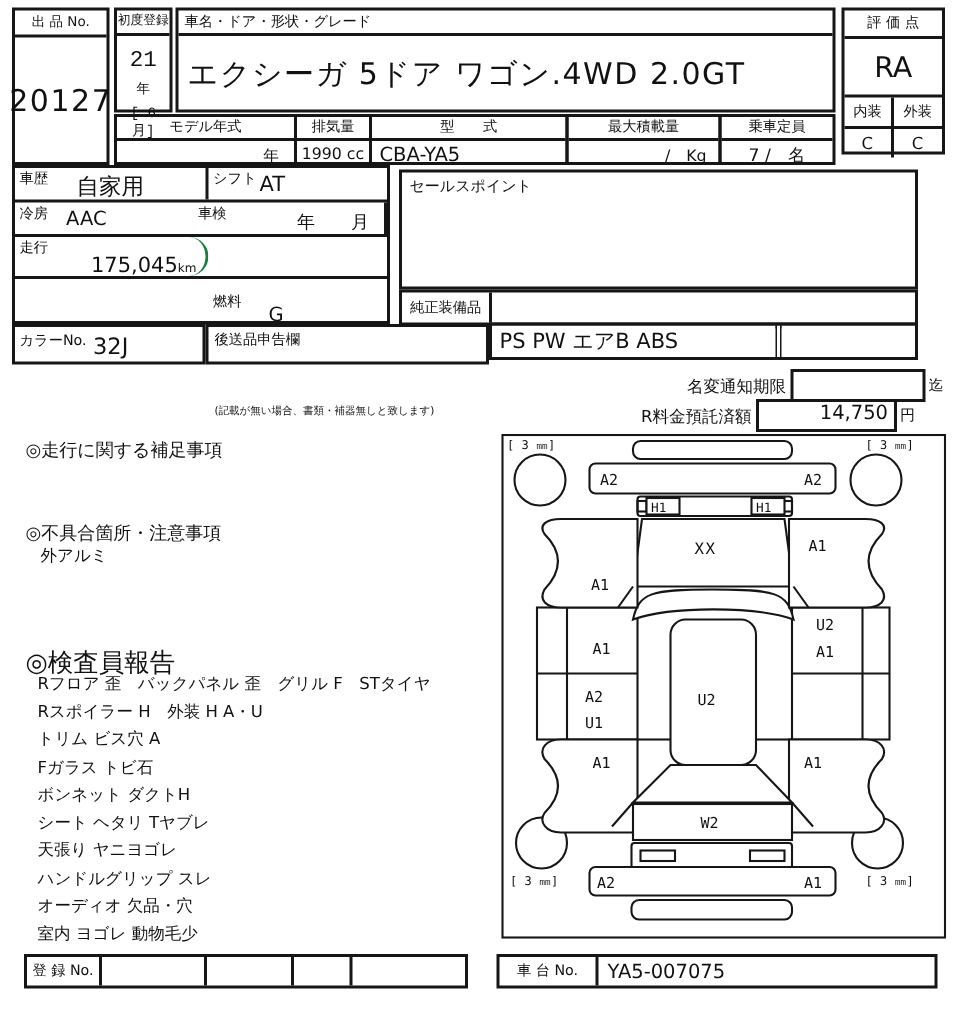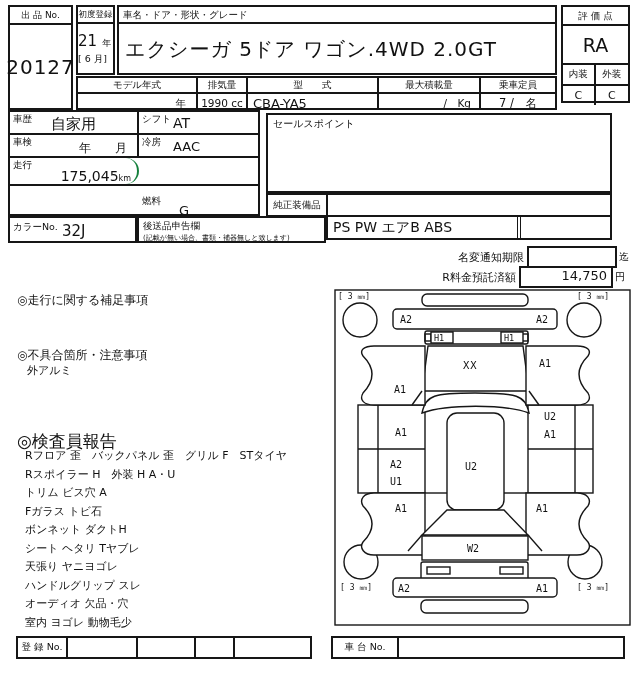--- a/index.html
+++ b/index.html
@@ -20,21 +20,21 @@
 
 <div class="sheet">
 
   <div class="abs bx" style="left:8px;top:5px;width:65px;height:105px;">
     <div style="height:16px;border-bottom:2px solid #161616;font-size:9px;text-align:center;line-height:16px;">出 品 No.</div>
     <div class="ctr" style="height:84px;font-size:20px;letter-spacing:1px;">20127</div>
   </div>
 
   <div class="abs bx" style="left:76px;top:5px;width:39px;height:70px;">
     <div style="height:15px;border-bottom:2px solid #161616;font-size:8.5px;text-align:center;line-height:15px;">初度登録</div>
-    <div style="padding-top:7px;text-align:left;">
+    <div style="padding-top:7px;text-align:center;font-family:Liberation Mono, monospace;">
       <span style="font-size:15px;">21</span>
       <span style="font-size:9px;">年</span>
       <div style="font-size:9.5px;margin-top:3px;">[ 6 月]</div>
     </div>
   </div>
 
   <div class="abs bx" style="left:117px;top:5px;width:440px;height:70px;">
     <div style="height:15px;border-bottom:2px solid #161616;font-size:9.5px;line-height:15px;padding-left:4px;">車名・ドア・形状・グレード</div>
     <div style="padding:12px 0 0 6px;font-size:20px;letter-spacing:1px;white-space:nowrap;">エクシーガ 5ドア ワゴン.4WD 2.0GT</div>
   </div>
@@ -78,27 +78,27 @@
       <div class="cell" style="width:129px;border-right:2px solid #161616;">
         <span class="corner-lbl">車歴</span>
         <div style="text-align:center;font-size:15px;padding-top:3px;">自家用</div>
       </div>
       <div class="cell" style="flex:1;">
         <span class="corner-lbl">シフト</span>
         <div style="font-size:14px;padding:3px 0 0 34px;">AT</div>
       </div>
     </div>
     <div class="row" style="height:23px;border-bottom:2px solid #161616;">
+      <div class="cell" style="flex:1;">
+        <span class="corner-lbl">冷房</span>
+        <div style="font-size:13px;padding:4px 0 0 34px;">AAC</div>
+      </div>
       <div class="cell" style="width:129px;border-right:2px solid #161616;">
         <span class="corner-lbl">車検</span>
         <div style="text-align:right;font-size:12px;padding:5px 10px 0 0;">年　　月</div>
-      </div>
-      <div class="cell" style="flex:1;">
-        <span class="corner-lbl">冷房</span>
-        <div style="font-size:13px;padding:4px 0 0 34px;">AAC</div>
       </div>
     </div>
     <div class="row" style="height:28px;border-bottom:2px solid #161616;">
       <div class="cell" style="width:129px;border-right:2px solid #15803d;border-radius:13px;">
         <span class="corner-lbl">走行</span>
         <div style="text-align:right;padding:8px 6px 0 0;">
           <span style="font-size:14px;">175,045</span><span style="font-size:8px;">km</span>
         </div>
       </div>
       <div class="cell" style="flex:1;margin-top:36px;">
@@ -107,21 +107,21 @@
       </div>
     </div>
   </div>
 
   <div class="abs bx" style="left:8px;top:216px;width:129px;height:27px;">
     <span class="corner-lbl" style="top:3px;">カラーNo.</span>
     <span style="position:absolute;left:52px;top:4px;font-size:15px;">32J</span>
   </div>
   <div class="abs bx" style="left:137px;top:216px;width:189px;height:27px;">
     <div style="font-size:9.5px;padding:2px 0 0 4px;">後送品申告欄</div>
-    <div style="font-size:7px;padding-left:4px;white-space:nowrap;">(記載が無い場合、書類・補器無しと致します)</div>
+    <div style="font-size:7px;padding-left:4px;white-space:nowrap;margin-top:36px;">(記載が無い場合、書類・補器無しと致します)</div>
   </div>
 
   <div class="abs bx" style="left:266px;top:113px;width:346px;height:80px;">
     <div style="font-size:10px;padding:2px 0 0 5px;">セールスポイント</div>
   </div>
 
   <div class="abs bx row" style="left:266px;top:193px;width:346px;height:24px;">
     <div class="cell ctr" style="width:60px;border-right:2px solid #161616;font-size:9.5px;">純正装備品</div>
     <div class="cell" style="width:193px;border-right:4px double #161616;font-size:14px;padding:2px 0 0 5px;white-space:nowrap;margin-top:22px;">PS PW エアB ABS</div>
     <div class="cell" style="flex:1;"></div>
@@ -129,21 +129,21 @@
   <div class="abs bx row" style="left:326px;top:215px;width:286px;height:25px;">
     <div class="cell" style="width:193px;border-right:4px double #161616;"></div>
     <div class="cell" style="flex:1;"></div>
   </div>
 
   <div class="abs" style="left:380px;top:246px;display:flex;align-items:center;">
     <div style="width:144px;text-align:right;font-size:11px;padding-right:3px;">名変通知期限</div>
     <div class="bx" style="width:86px;height:18px;font-size:12px;text-align:right;"></div>
     <div style="font-size:10px;padding-left:2px;">迄</div>
   </div>
-  <div class="abs" style="left:372px;top:266px;display:flex;align-items:center;">
+  <div class="abs" style="left:357px;top:266px;display:flex;align-items:center;">
     <div style="width:144px;text-align:right;font-size:11px;padding-right:3px;">R料金預託済額</div>
     <div class="bx" style="width:86px;height:18px;font-size:13px;text-align:right;line-height:15px;padding-right:4px;">14,750</div>
     <div style="font-size:10px;padding-left:2px;">円</div>
   </div>
 
   <div class="abs" style="left:17px;top:292px;font-size:12px;">◎走行に関する補足事項</div>
   <div class="abs" style="left:17px;top:347px;font-size:12px;">◎不具合箇所・注意事項</div>
   <div class="abs" style="left:27px;top:363px;font-size:11px;">外アルミ</div>
   <div class="abs" style="left:17px;top:430px;font-size:17px;">◎検査員報告</div>
   <div class="abs" style="left:25px;top:447px;font-size:11px;line-height:18.5px;white-space:nowrap;">
@@ -233,15 +233,16 @@
 
   <div class="abs bx row" style="left:16px;top:636px;width:296px;height:23px;">
     <div class="cell ctr" style="width:50px;border-right:2px solid #161616;font-size:9.5px;">登 録 No.</div>
     <div class="cell" style="width:70px;border-right:2px solid #161616;"></div>
     <div class="cell" style="width:58px;border-right:2px solid #161616;"></div>
     <div class="cell" style="width:39px;border-right:2px solid #161616;"></div>
     <div class="cell" style="flex:1;"></div>
   </div>
   <div class="abs bx row" style="left:331px;top:636px;width:294px;height:23px;">
     <div class="cell ctr" style="width:66px;border-right:2px solid #161616;font-size:9.5px;">車 台 No.</div>
+    <div class="cell" style="flex:1;font-size:13px;padding:3px 0 0 6px;">YA5-007075</div>
   </div>
 
 </div>
 
 </body></html>

